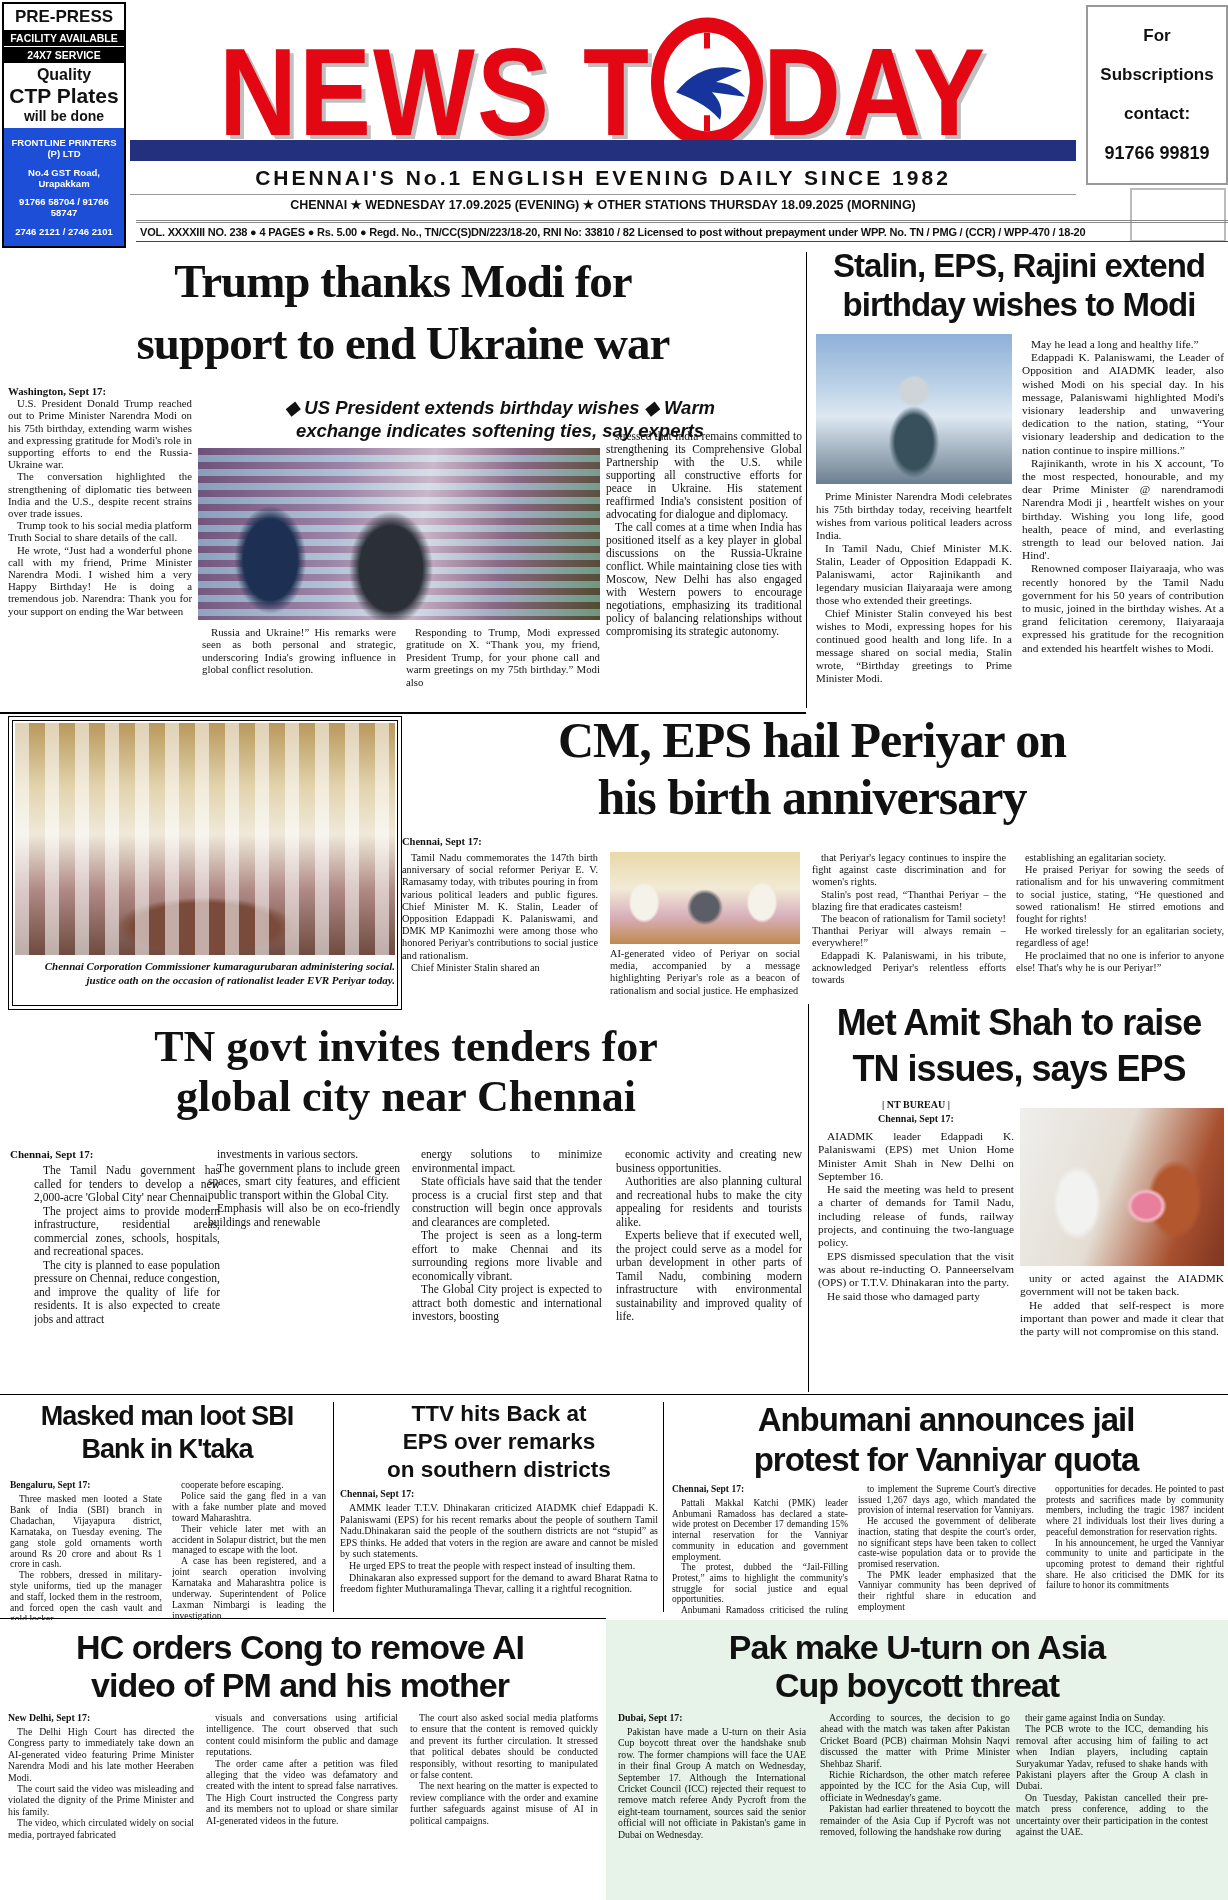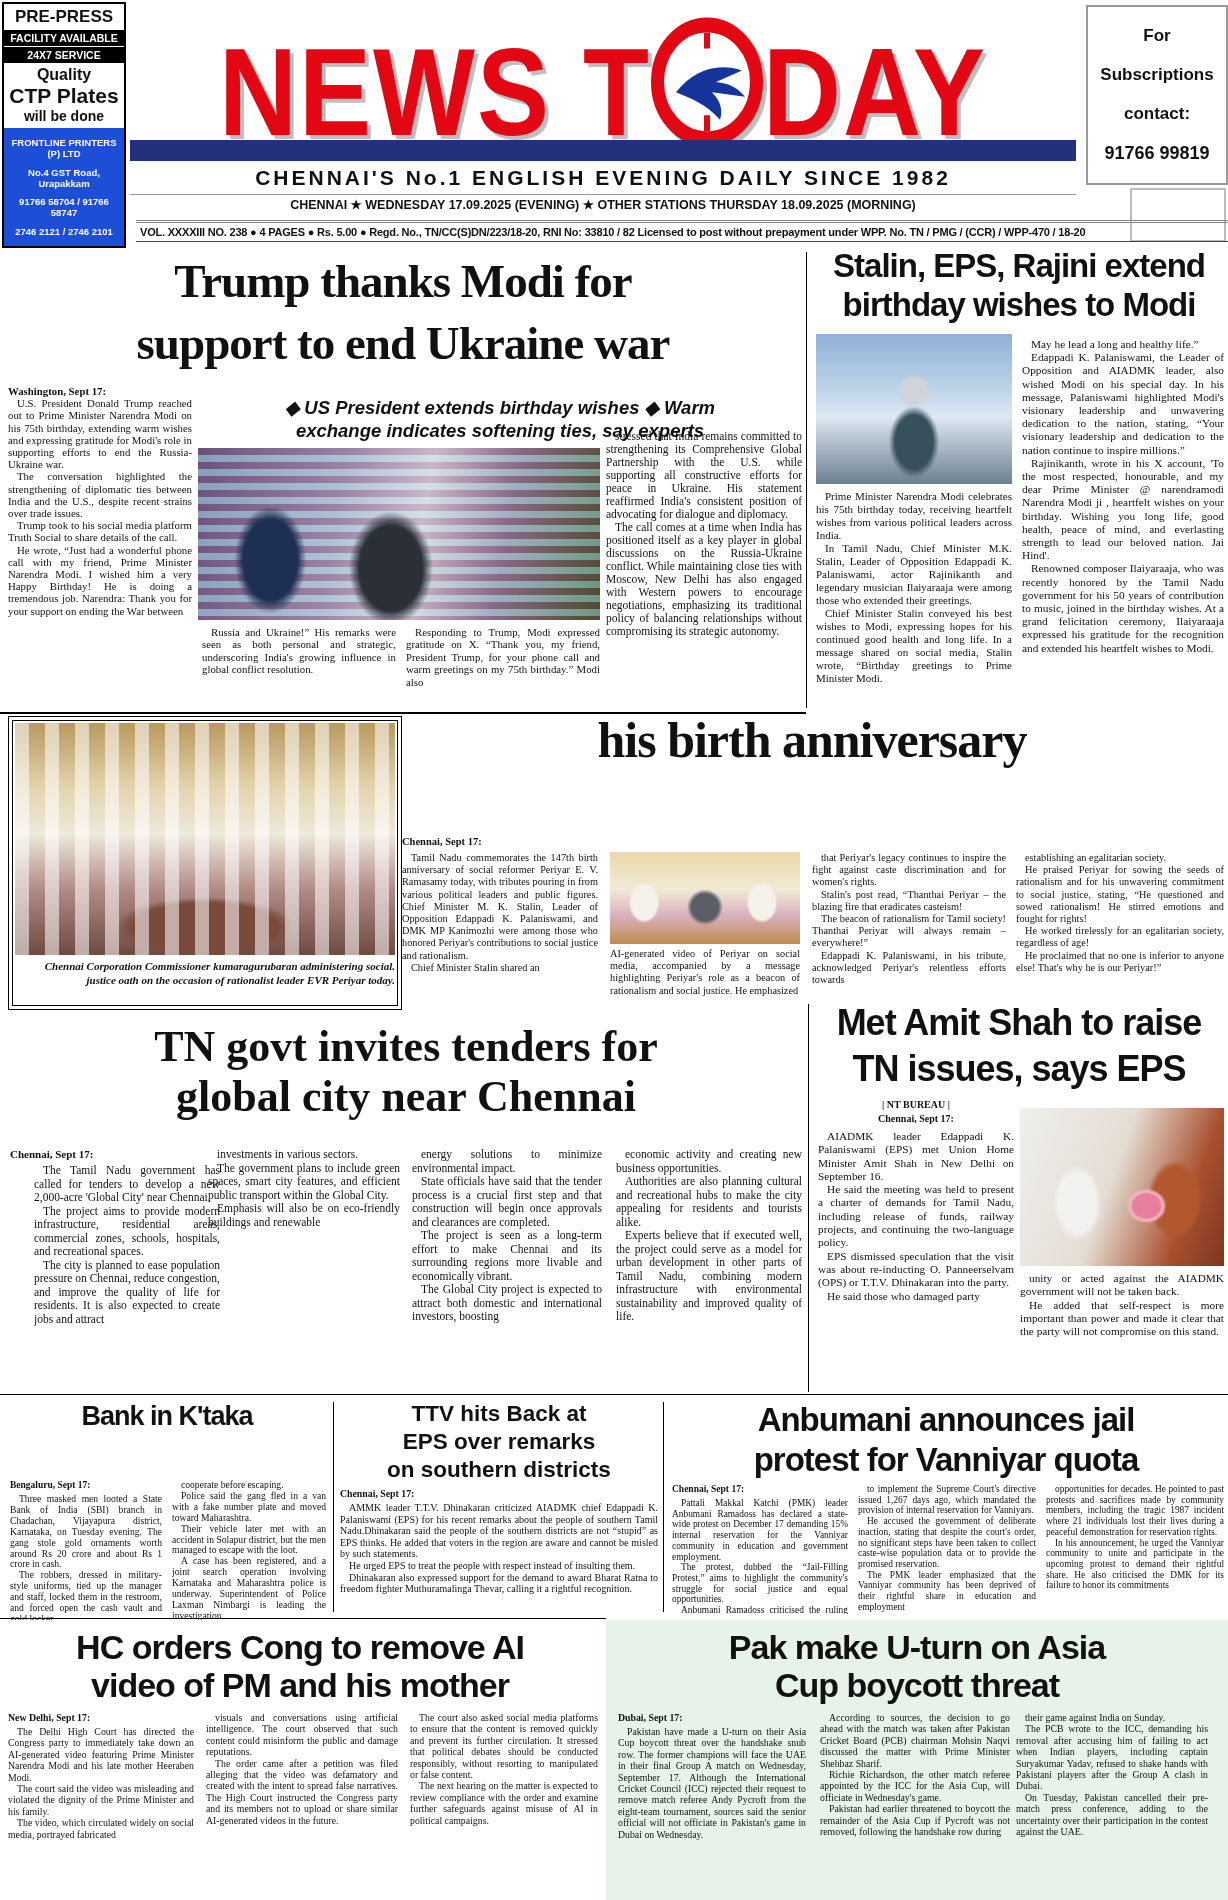--- a/index.html
+++ b/index.html
@@ -245,20 +245,21 @@
 
   <figure class="abs gp" style="margin:0;">
     <div class="gp-in">
       <div class="gp-img"></div>
       <figcaption class="gp-cap">Chennai Corporation Commissioner kumaragurubaran administering social. justice oath on the occasion of rationalist leader EVR Periyar today.</figcaption>
     </div>
   </figure>
 
   <section>
     <div class="abs hl hl-serif cm-hl">
+        <p>CM, EPS hail Periyar on</p>
         <p>his birth anniversary</p>
       </div>
     <div class="abs dl cm-dl">Chennai, Sept 17:</div>
     <div class="abs pcol cm-c1">
         <p>Tamil Nadu commemorates the 147th birth anniversary of social reformer Periyar E. V. Ramasamy today, with tributes pouring in from various political leaders and public figures. Chief Minister M. K. Stalin, Leader of Opposition Edappadi K. Palaniswami, and DMK MP Kanimozhi were among those who honored Periyar's contributions to social justice and rationalism.</p>
         <p>Chief Minister Stalin shared an</p>
       </div>
     <div class="abs cm-photo"></div>
     <div class="abs cm-cap">AI-generated video of Periyar on social media, accompanied by a message highlighting Periyar's role as a beacon of rationalism and social justice. He emphasized</div>
     <div class="abs pcol cm-c3">
@@ -321,20 +322,21 @@
       </div>
     <div class="abs ms-photo"></div>
     <div class="abs pcol ms-c2">
         <p>unity or acted against the AIADMK government will not be taken back.</p>
         <p>He added that self-respect is more important than power and made it clear that the party will not compromise on this stand.</p>
       </div>
   </section>
 
   <section>
     <div class="abs hl hl-sans sbi-hl">
+        <p>Masked man loot SBI</p>
         <p>Bank in K'taka</p>
       </div>
     <div class="abs dl sbi-dl">Bengaluru, Sept 17:</div>
     <div class="abs pcol sbi-c1">
         <p>Three masked men looted a State Bank of India (SBI) branch in Chadachan, Vijayapura district, Karnataka, on Tuesday evening. The gang stole gold ornaments worth around Rs 20 crore and about Rs 1 crore in cash.</p>
         <p>The robbers, dressed in military-style uniforms, tied up the manager and staff, locked them in the restroom, and forced open the cash vault and gold locker.</p>
       </div>
     <div class="abs pcol sbi-c2">
         <p>cooperate before escaping.</p>
         <p>Police said the gang fled in a van with a fake number plate and moved toward Maharashtra.</p>

